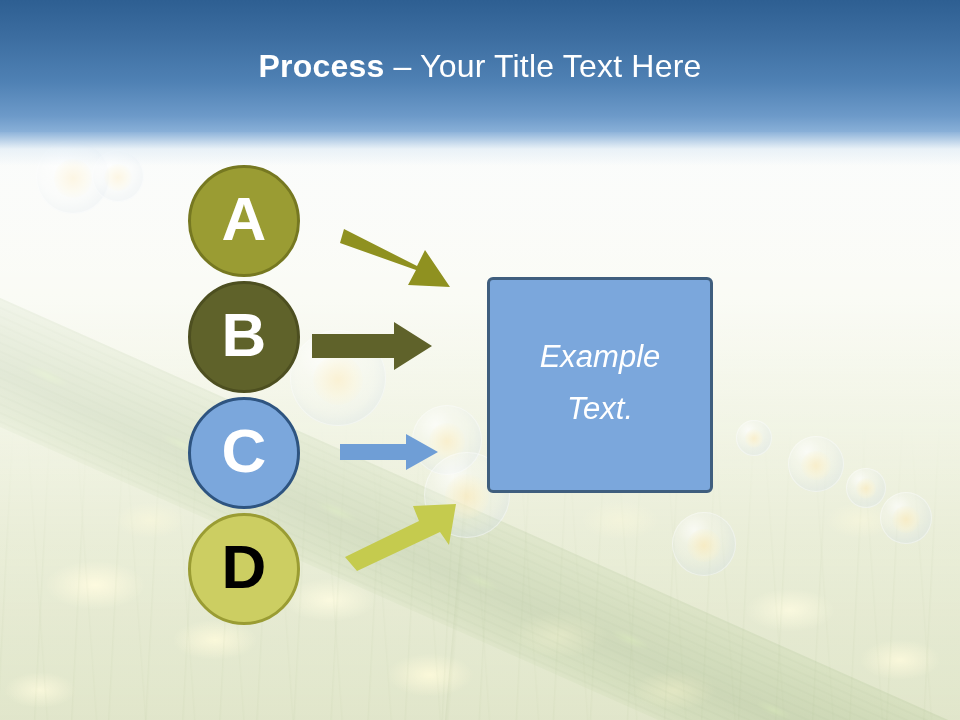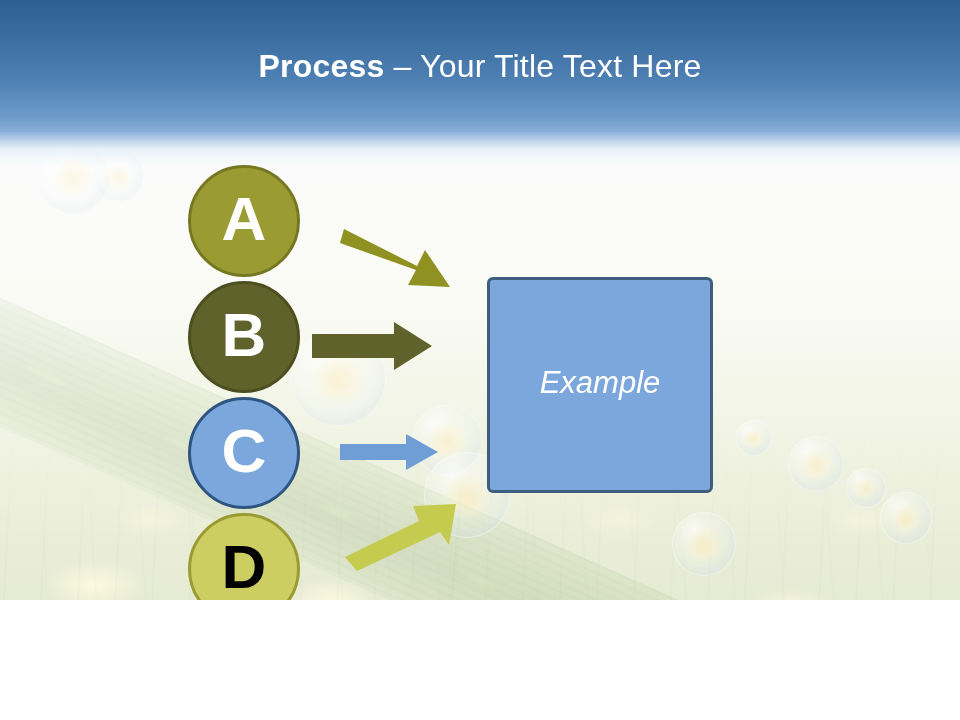--- a/index.html
+++ b/index.html
@@ -3,21 +3,21 @@
 <meta charset="utf-8">
 <style>
   html, body {
     margin: 0;
     padding: 0;
     background: #ffffff;
   }
   #slide {
     position: relative;
     width: 960px;
-    height: 600px;
+    height: 720px;
     overflow: hidden;
     font-family: "Liberation Sans", sans-serif;
     background: #eef3e3;
   }
 
   
   .bg-layer { position: absolute; inset: 0; }
 
   .bg-sky {
     background:
@@ -241,16 +241,17 @@
     <polygon points="0,12 66,12 66,2 98,20 66,38 66,28 0,28" fill="#6f9ed6"></polygon>
   </svg>
 
   <svg class="arrow" style="left:343px; top:495px;" width="125" height="80" viewBox="0 0 125 80">
     <polygon points="2,62 76,26 70,11 113,9 106,50 97,37 14,76" fill="#c5cb4e"></polygon>
   </svg>
 
   <div class="text-box">
     <div class="tb-inner">
       <div>Example</div>
+      <div>Text.</div>
     </div>
   </div>
 
 </div>
 
 </body></html>

